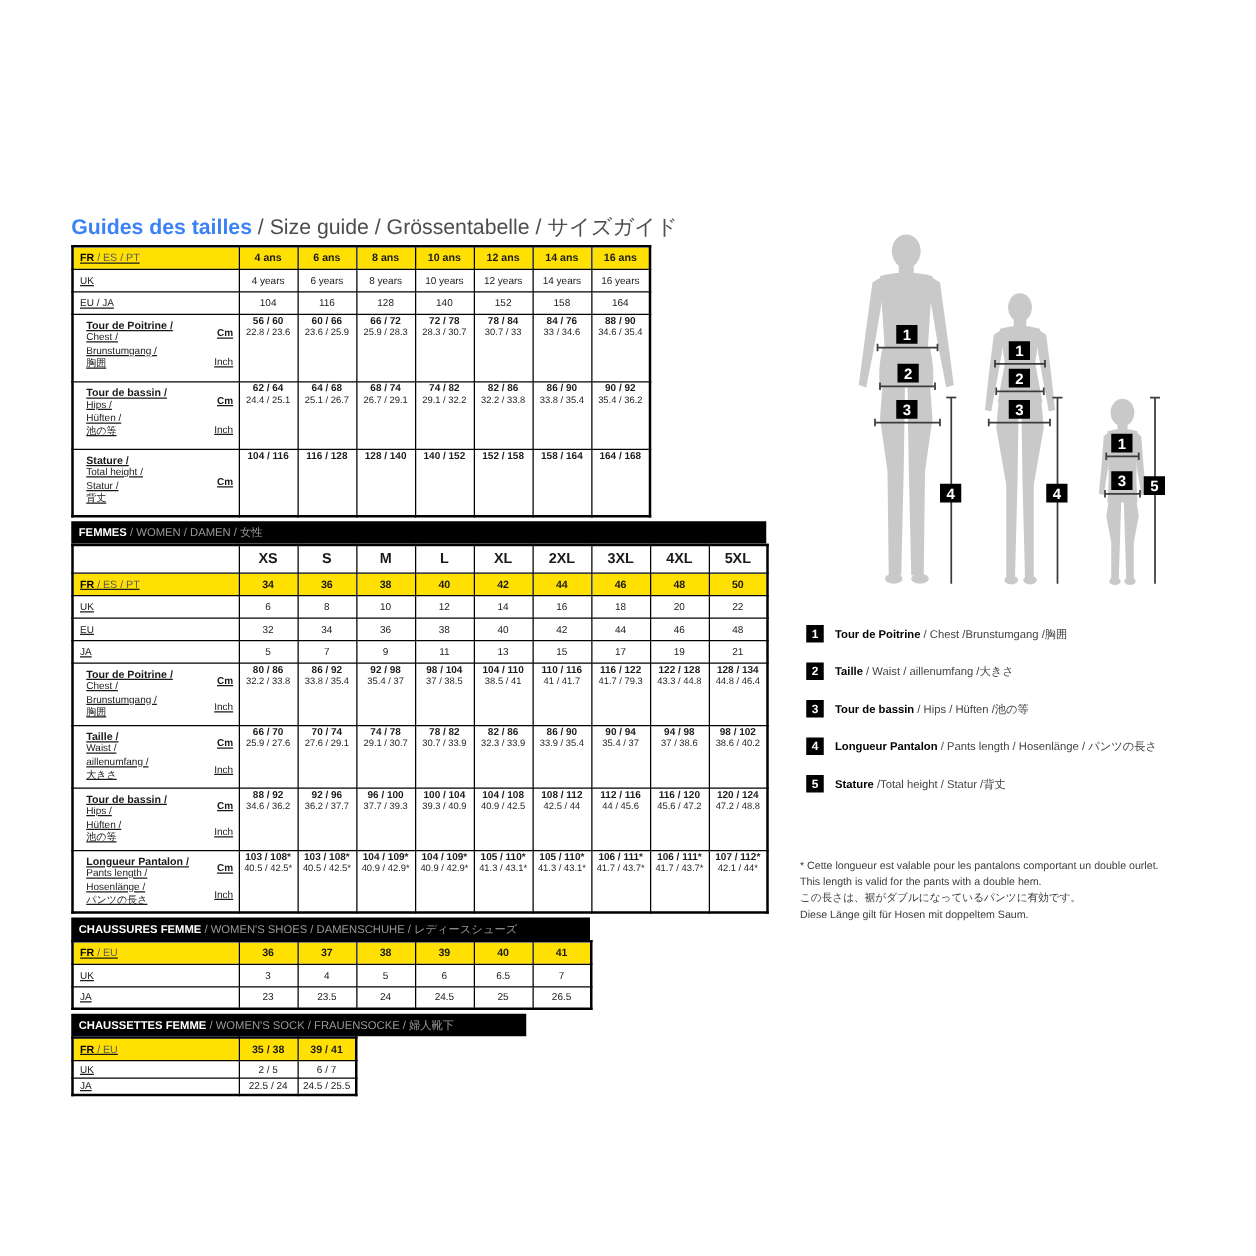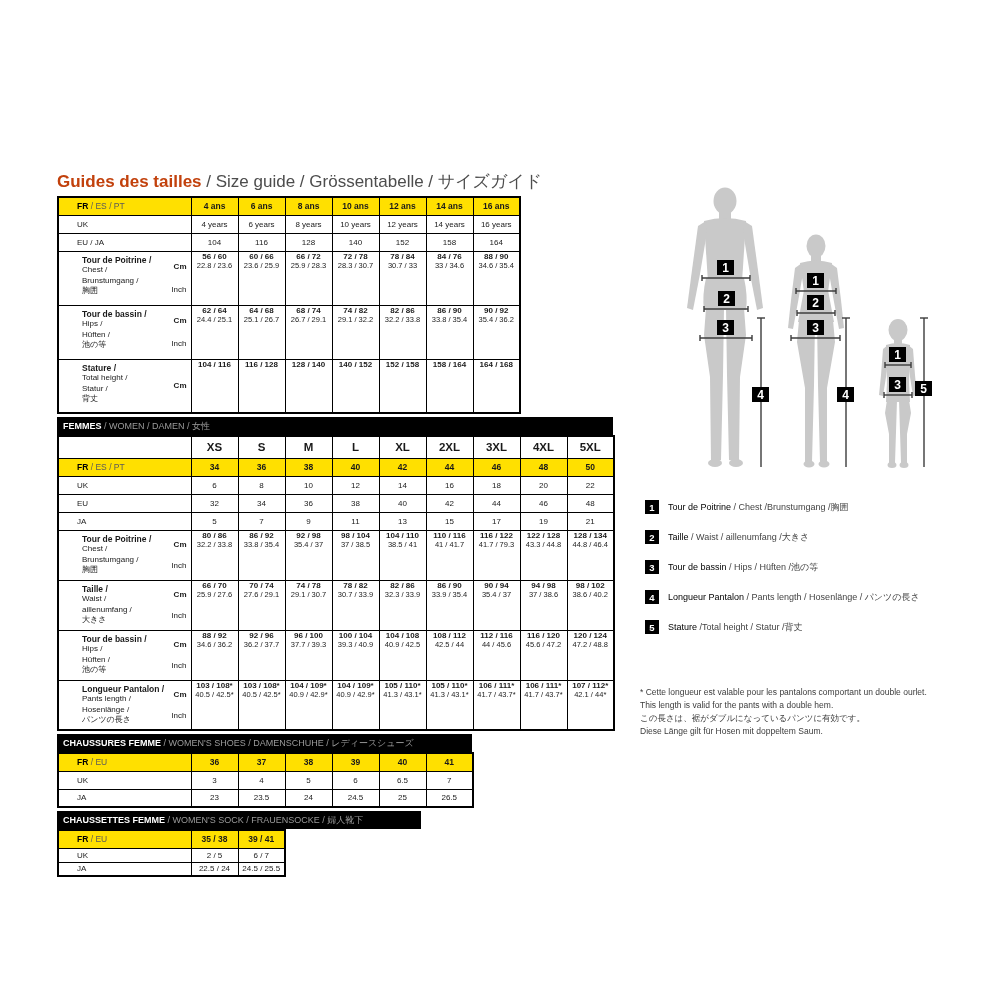--- a/index.html
+++ b/index.html
@@ -3,38 +3,38 @@
 <meta charset="utf-8">
 <style>
   * { margin:0; padding:0; box-sizing:border-box; }
   html,body { background:#fff; }
   body {
     width:1005px; height:1005px; position:relative;
     font-family:"Liberation Sans", sans-serif; color:#1a1a1a;
   }
   
   .page-title { position:absolute; left:57px; top:170px; font-size:17px; white-space:nowrap; }
-  .title-main { font-weight:bold; color:#c2410c; }
+  .title-main { font-weight:bold; color:#3b82f6; }
   .title-rest { color:#4d4d4d; }
 
   
   .tables { position:absolute; left:57px; top:196px; }
   .tzone { margin-bottom:3px; }
   .tbar {
     background:#000; height:18px; line-height:18px;
     padding-left:6px; font-size:9px; white-space:nowrap; overflow:hidden;
   }
   .tbar-bold { color:#fff; font-weight:bold; }
   .tbar-rest { color:#9a9a9a; }
   table.grid { border-collapse:collapse; table-layout:fixed; background:#fff; border:2px solid #000; }
   .grid td {
     border:1px solid #000; font-size:8px; color:#1a1a1a;
     text-align:center; overflow:hidden; padding:0;
   }
-  .grid td.lbl { text-align:left; padding-left:18px; }
+  .grid td.lbl { text-align:left; padding-left:5px;text-decoration:underline; }
   .row-plain td  { height:18px; }
   .row-sm td     { height:14px; }
   .row-size td   { height:22px; font-weight:bold; font-size:11.5px; }
   .row-yellow td { height:18px; background:#FFE000; font-weight:bold; font-size:8.5px; }
   .y-bold { font-weight:bold; color:#000; }
   .y-rest { font-weight:normal; color:#5a5a5a; }
   .row-measure td { vertical-align:top; }
   .mwrap { display:flex; justify-content:space-between; height:100%; padding:3px 4px 3px 5px; }
   .mnames { text-align:left; line-height:10.5px; font-size:8px; }
   .mbold  { font-weight:bold; font-size:8.5px; }
@@ -53,21 +53,21 @@
   .badge-num { fill:#fff; font-family:"Liberation Sans",sans-serif; font-size:12px; font-weight:bold; text-anchor:middle; }
 
   
   .legend { position:absolute; left:645px; top:500px; width:340px; }
   .leg-item { display:flex; align-items:center; margin-bottom:16px; }
   .leg-badge {
     width:14px; height:14px; background:#000; color:#fff; font-size:9.5px; font-weight:bold;
     display:inline-flex; align-items:center; justify-content:center; margin-right:9px; flex:0 0 14px;
   }
   .leg-text { font-size:9px; white-space:nowrap; }
-  .leg-bold { font-weight:normal; color:#000;text-align:right; }
+  .leg-bold { font-weight:bold; color:#000;text-align:right; }
   .leg-rest { color:#444; }
 
   
   .footnote { position:absolute; left:640px; top:686px; width:312px; }
   .fn-line { font-size:8.5px; color:#3c3c3c; line-height:13px; }
 </style>
 </head>
 <body>
 
 <div class="page-title">

